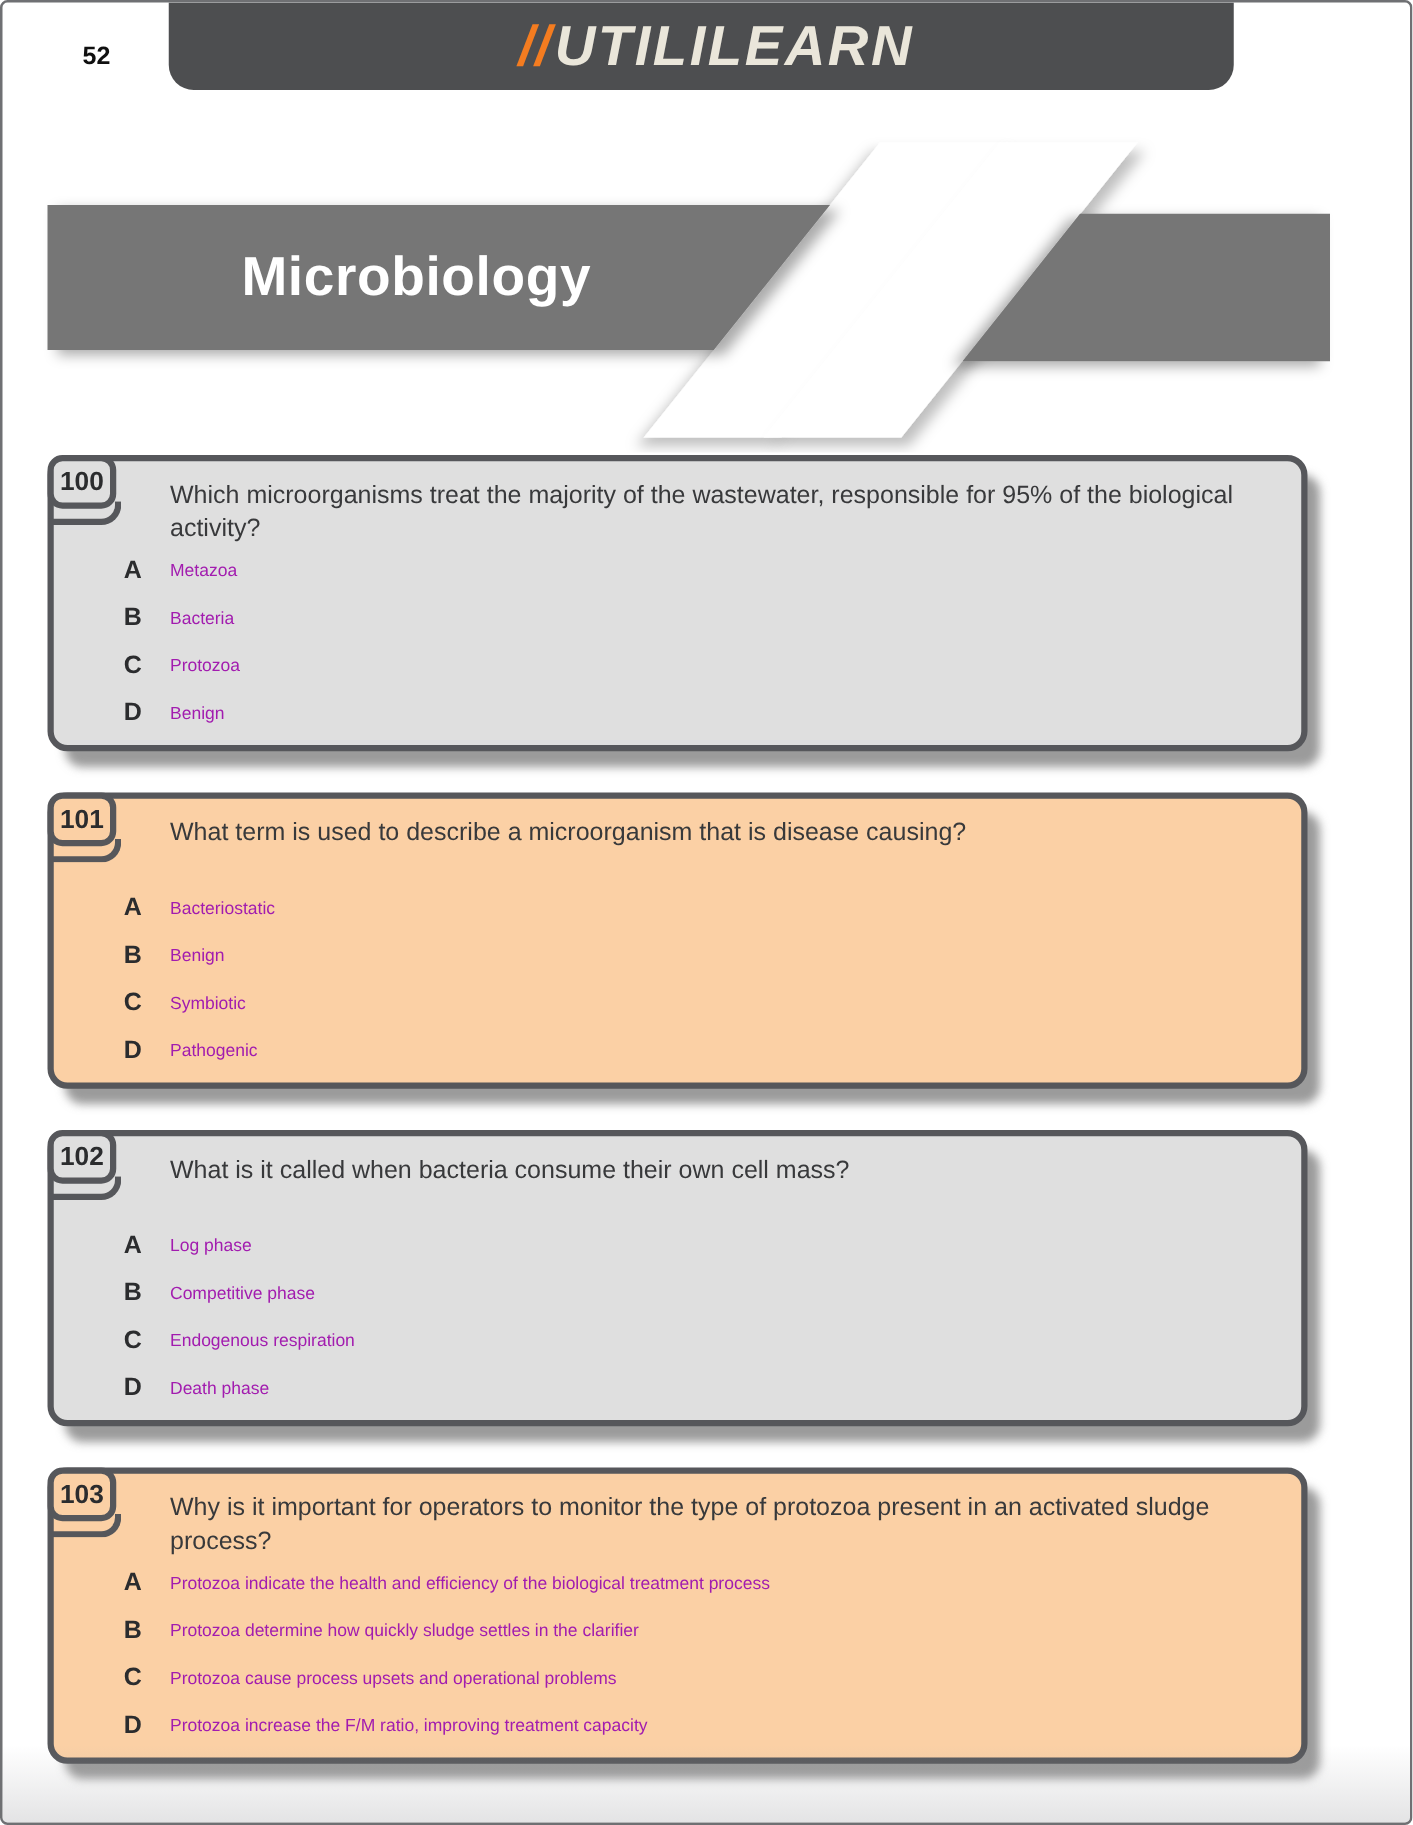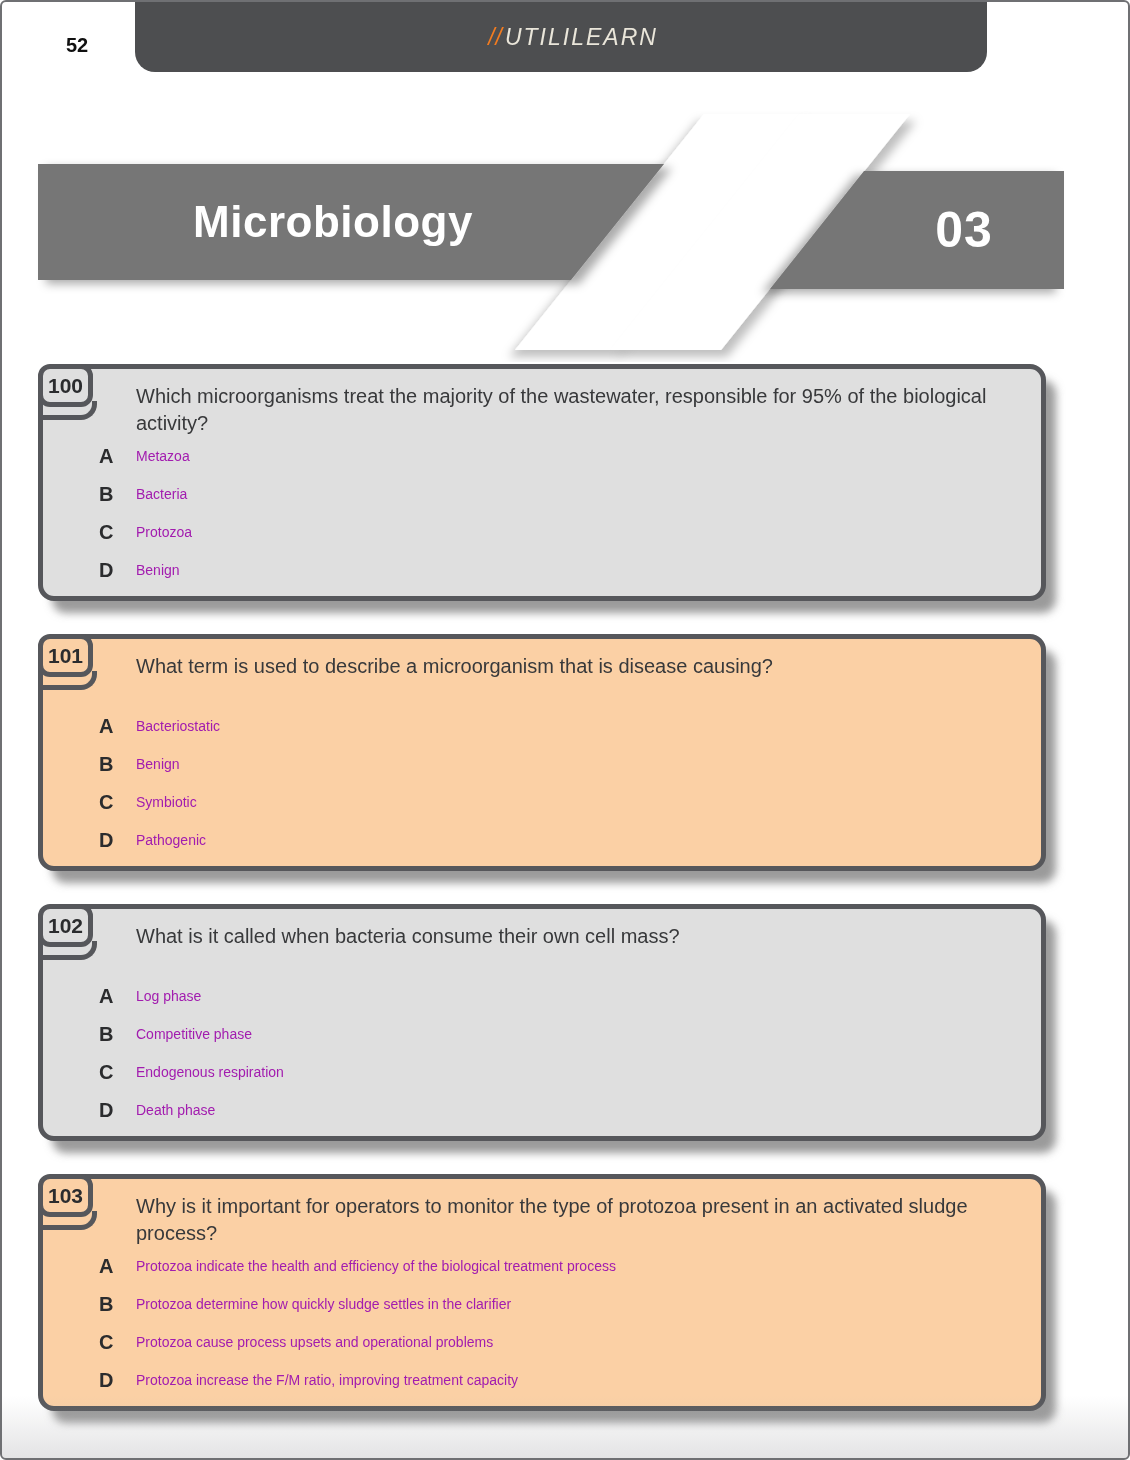--- a/index.html
+++ b/index.html
@@ -27,21 +27,21 @@
     pointer-events:none;
   }
   .page-number{
     position:absolute;left:64px;top:32px;font-size:20px;font-weight:bold;color:#101010;
   }
   .header-bar{
     position:absolute;left:133px;top:0;width:852px;height:70px;
     background:var(--header-bar);border-radius:0 0 20px 20px;
     display:flex;align-items:center;justify-content:center;
   }
-  .logo{font-style:italic;font-weight:normal;font-size:23px;white-space:nowrap;margin-left:24px;}
+  .logo{font-style:italic;font-weight:bold;font-size:45px;white-space:nowrap;margin-left:24px;}
   .logo-slashes{color:var(--accent-orange);padding-right:2px;letter-spacing:1px;}
   .logo-text{color:#EAE6DA;letter-spacing:2px;}
   .banner-art{position:absolute;left:0;top:0;}
   .band-poly{fill:var(--chapter-band);}
   .stripe-poly{fill:#ffffff;}
   .chapter-title{
     position:absolute;left:36px;top:162px;width:580px;height:116px;
     display:flex;align-items:center;justify-content:center;
     color:#fff;font-weight:bold;font-size:44px;letter-spacing:0.5px;padding-left:10px;
   }
@@ -111,21 +111,20 @@
         <feDropShadow dx="-8" dy="4" stdDeviation="5" flood-color="#000000" flood-opacity="0.33"></feDropShadow>
       </filter>
     </defs>
     <polygon class="stripe-poly" points="702,112 812,112 623,348 513,348" filter="url(#shStripe1)"></polygon>
     <polygon class="stripe-poly" points="798,112 908,112 719,348 609,348" filter="url(#shStripe2)"></polygon>
     <polygon class="band-poly" points="36,162 662,162 569,278 36,278" filter="url(#shBandL)"></polygon>
     <polygon class="band-poly" points="862,169 1062,169 1062,287 768,287" filter="url(#shBandR)"></polygon>
   </svg>
 
   <div class="chapter-title">Microbiology</div>
-  <div class="chapter-number">03</div>
 
   <main class="questions">
       <section class="card card-gray">
     <div class="q-badge">
       <span>100</span>
     </div>
     <div class="q-flap"></div>
     <div class="q-text">Which microorganisms treat the majority of the wastewater, responsible for 95% of the biological activity?</div>
     <div class="q-options">
           <div class="opt">

